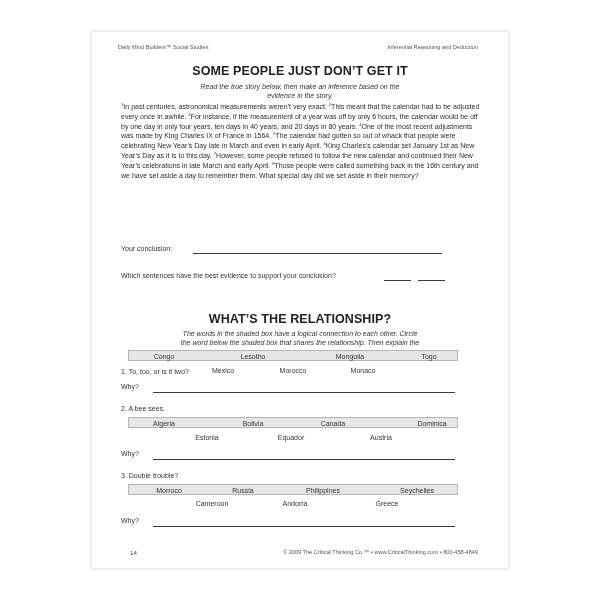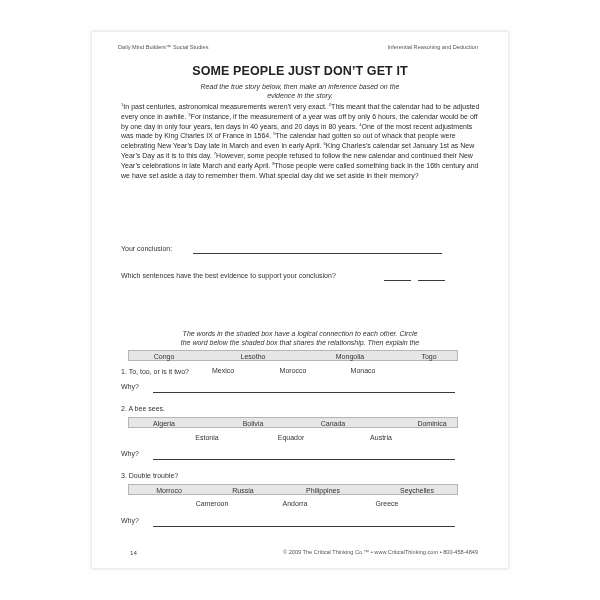--- a/index.html
+++ b/index.html
@@ -71,20 +71,21 @@
     <sup>1</sup><span>In past centuries, astronomical measurements weren’t very exact.  </span><sup>2</sup><span>This meant that the calendar had to be adjusted every once in awhile.  </span><sup>3</sup><span>For instance, if the measurement of a year was off by only 6 hours, the calendar would be off by one day in only four years, ten days in 40 years, and 20 days in 80 years.  </span><sup>4</sup><span>One of the most recent adjustments was made by King Charles IX of France in 1564.  </span><sup>5</sup><span>The calendar had gotten so out of whack that people were celebrating New Year’s Day late in March and even in early April.  </span><sup>6</sup><span>King Charles’s calendar set January 1st as New Year’s Day as it is to this day.  </span><sup>7</sup><span>However, some people refused to follow the new calendar and continued their New Year’s celebrations in late March and early April.  </span><sup>8</sup><span>Those people were called something back in the 16th century and we have set aside a day to remember them.  What special day did we set aside in their memory?</span>
   </div>
 
   <div class="abs q" style="top:213px;">Your conclusion:</div>
   <div class="blank" style="left:101px; width:249px; top:221px;"></div>
 
   <div class="abs q" style="top:240px;">Which sentences have the best evidence to support your conclusion?</div>
   <div class="blank" style="left:292px; width:27px; top:248px;"></div>
   <div class="blank" style="left:326px; width:27px; top:248px;"></div>
 
+  <div class="abs title" style="top:280px;">WHAT’S THE RELATIONSHIP?</div>
   <div class="abs instr" style="top:297px; left:88px; width:240px;">The words in the shaded box have a logical connection to each other. Circle the word below the shaded box that shares the relationship.  Then explain the relationship between the words.</div>
 
   <div class="abs item-q" style="top:336px;">1.  To, too, or is it two?</div>
   <div class="shade" style="top:318px;">
     <span class="word" style="left:35px; top:1.5px;">Congo</span>
     <span class="word" style="left:124px; top:1.5px;">Lesotho</span>
     <span class="word" style="left:221px; top:1.5px;">Mongolia</span>
     <span class="word" style="left:300px; top:1.5px;">Togo</span>
   </div>
   <span class="word" style="left:131px; top:335px;">Mexico</span>

